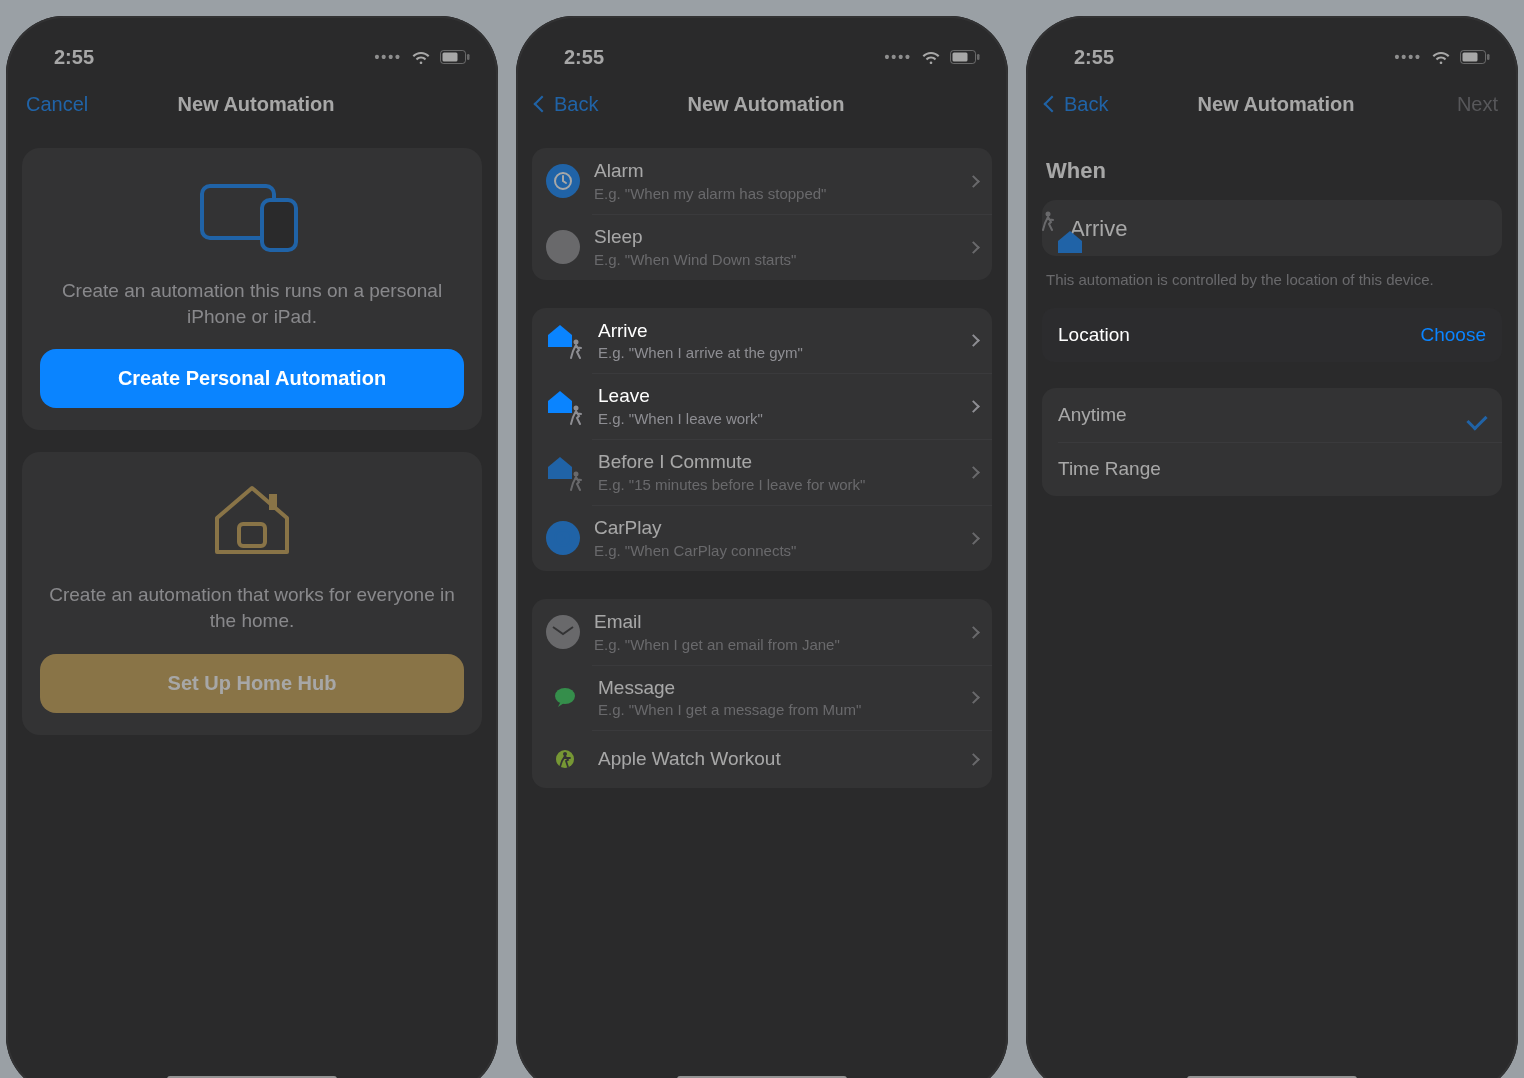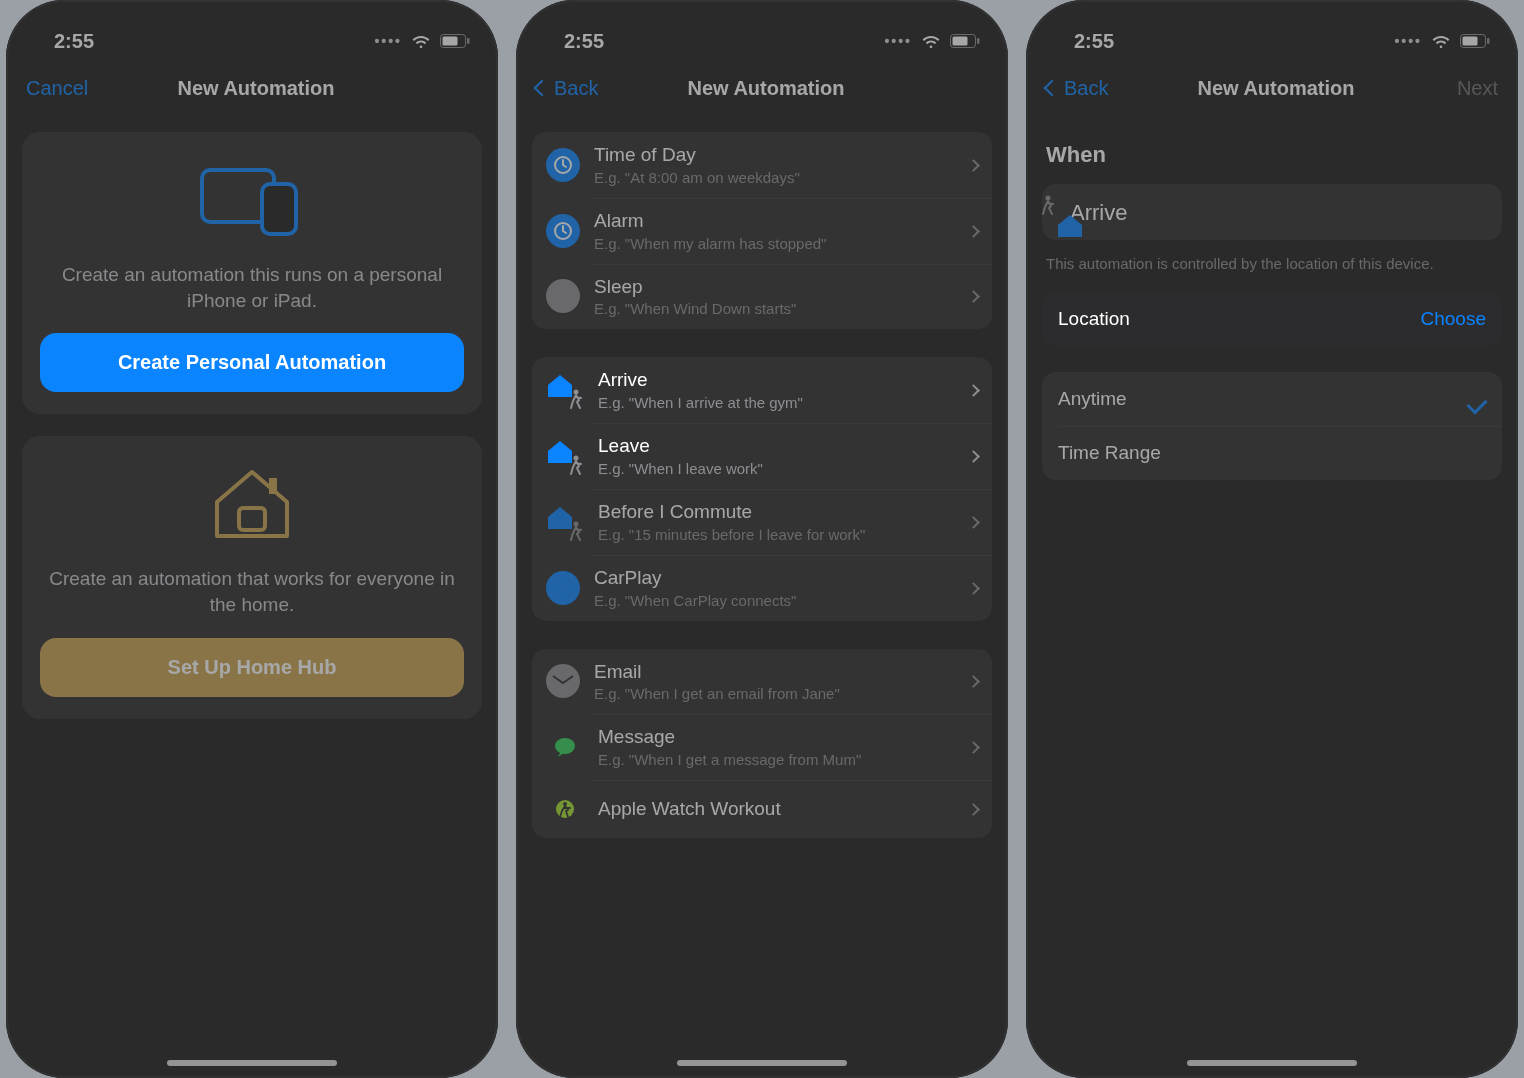--- a/index.html
+++ b/index.html
@@ -9,21 +9,21 @@
     background: #9aa0a5;
     font-family: -apple-system, "Helvetica Neue", Helvetica, Arial, sans-serif;
     -webkit-font-smoothing: antialiased;
     overflow: hidden;
   }
   .stage {
     width: 1524px;
     height: 1078px;
     display: flex;
     gap: 18px;
-    padding: 0 6px;
+    padding: 16px 6px;
     background: #9aa0a5;
   }
   .phone {
     position: relative;
     width: 494px;
     height: 1078px;
     border-radius: 58px;
     background: #1c1c1e;
     overflow: hidden;
     box-shadow: 0 0 0 2px #2a2a2c inset;
@@ -347,33 +347,20 @@
     <div class="content" id="triggers">
         <div class="group">
           <div class="row">
             <span class="iconwrap">
               <svg width="20" height="20" viewBox="0 0 20 20">
                 <circle cx="10" cy="10" r="8" fill="none" stroke="#fff" stroke-width="2"></circle>
                 <path d="M10 5 V10 L13 12" stroke="#fff" stroke-width="2" fill="none" stroke-linecap="round"></path>
               </svg>
             </span>
             <div class="texts">
-              <div class="title-sm">Time of Day</div>
-              <div class="sub">E.g. "At 8:00 am on weekdays"</div>
-            </div>
-            <span class="chev"><span class="chevron-right"></span></span>
-          </div>
-          <div class="row">
-            <span class="iconwrap">
-              <svg width="20" height="20" viewBox="0 0 20 20">
-                <circle cx="10" cy="10" r="8" fill="none" stroke="#fff" stroke-width="2"></circle>
-                <path d="M10 5 V10 L13 12" stroke="#fff" stroke-width="2" fill="none" stroke-linecap="round"></path>
-              </svg>
-            </span>
-            <div class="texts">
               <div class="title-sm">Alarm</div>
               <div class="sub">E.g. "When my alarm has stopped"</div>
             </div>
             <span class="chev"><span class="chevron-right"></span></span>
           </div>
           <div class="row">
             <span class="iconwrap gray">
               <svg width="24" height="16" viewBox="0 0 24 16">
                 <rect x="1" y="8" width="22" height="4" fill="#8e8e93"></rect>
                 <rect x="1" y="4" width="8" height="4" rx="2" fill="#8e8e93"></rect>

